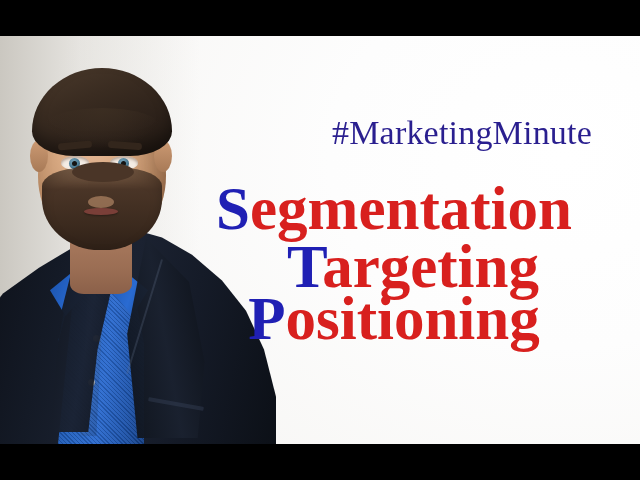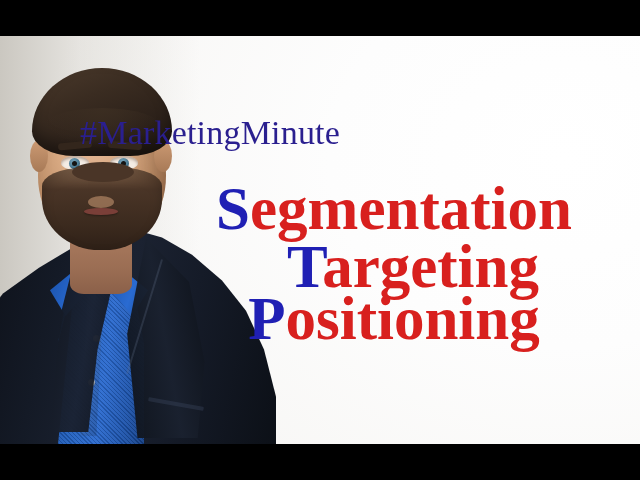--- a/index.html
+++ b/index.html
@@ -296,21 +296,21 @@
     position: absolute;
     left: 0; top: 36px;
     width: 640px; height: 408px;
     z-index: 30;
     pointer-events: none;
   }
   #hashtag {
     position: absolute;
     left: 0; top: 80px;
     width: 592px;
-    text-align: left;
+    text-align: right;
     padding-left: 80px;
     box-sizing: border-box;
     font-family: "Liberation Serif", serif;
     font-size: 34px;
     line-height: 1;
     letter-spacing: .2px;
     color: #2a1f8f;
   }
   .big-line {
     position: absolute;

